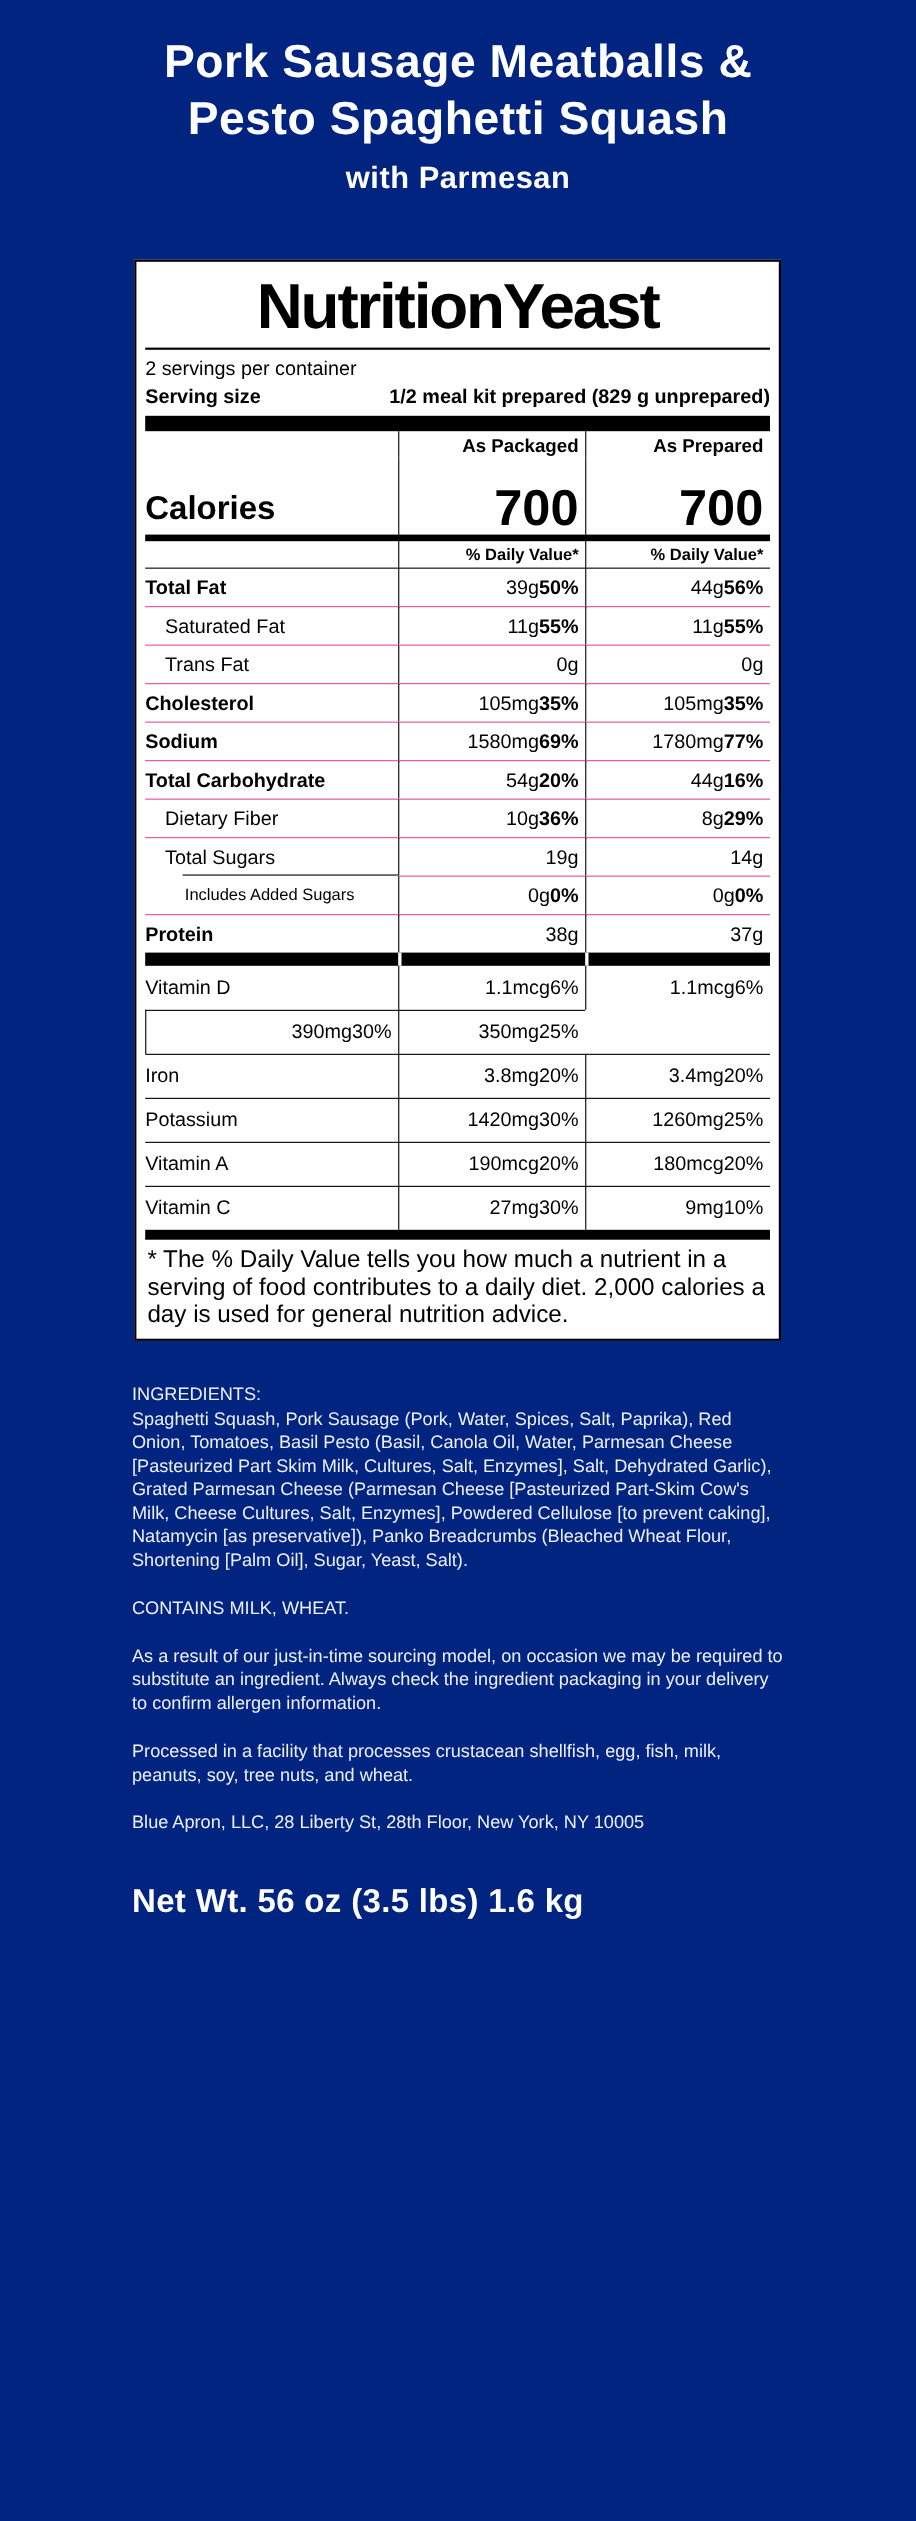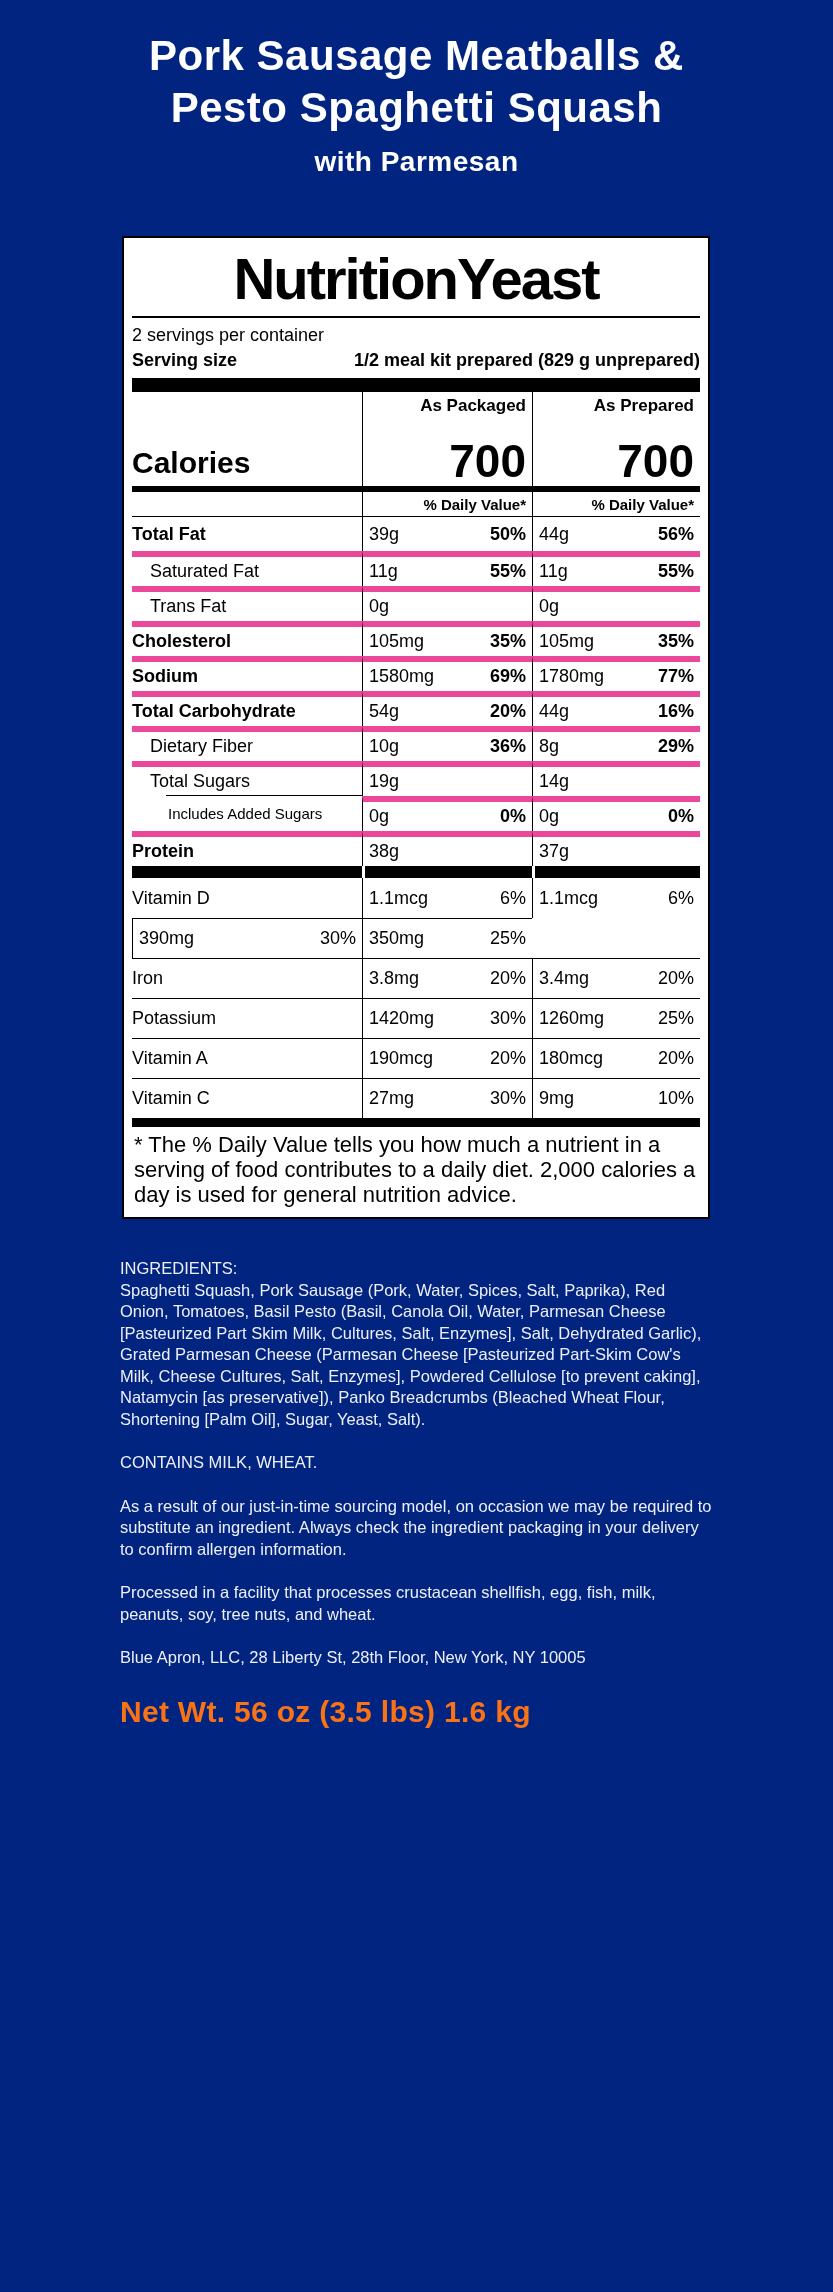--- a/index.html
+++ b/index.html
@@ -24,36 +24,36 @@
   }
   .nf-head{display:flex;justify-content:center;align-items:baseline;
     font-size:58px;font-weight:bold;letter-spacing:-2px;line-height:66px;padding:2px 2px 0 2px;}
   .nf-rule{height:2px;background:#000;margin:4px 0 5px 0;}
   .nf-servings{font-size:18px;line-height:24px;}
   .nf-ss{display:flex;justify-content:space-between;font-size:18px;font-weight:bold;line-height:26px;}
   .bar14{height:14px;background:#000;margin-top:5px;}
 
   .grid-row{display:grid;grid-template-columns:230px 170px 168px;}
   .cell{box-sizing:border-box;}
-  .vcell{border-left:1px solid #000;padding:0 6px;display:flex;justify-content:space-between;align-items:center;}
+  .vcell{border-left:1px solid #000;padding:0 6px;display:flex;justify-content:flex-end;align-items:center;}
   .b{font-weight:bold;}
 
   .hdr-row{height:24px;}
   .hdr-row .vcell{justify-content:flex-end;font-size:17px;font-weight:bold;align-items:flex-start;padding-top:4px;}
 
   .cal-row{height:70px;}
   .cal-row .name{display:flex;align-items:flex-end;padding-bottom:6px;font-size:30px;font-weight:bold;}
   .cal-row .vcell{justify-content:flex-end;align-items:flex-end;font-size:46px;font-weight:bold;line-height:46px;padding-bottom:2px;}
 
   .dvh-row{height:30px;}
   .dvh-row .cell{border-top:6px solid #000;}
   .dvh-row .vcell{justify-content:flex-end;font-size:15px;font-weight:bold;}
 
   .nrow{height:35px;font-size:18px;}
-  .nrow .cell{border-top:6px solid #ec4899;}
+  .nrow .cell{border-top:1px solid #ec4899;}
   .nrow .name{display:flex;align-items:center;}
   .nrow.first .cell{border-top:1px solid #000;}
   .i1{padding-left:18px;}
   .i2{padding-left:36px;font-size:15px;}
   .pt{border-top:none !important;position:relative;}
   .pt::before{content:"";position:absolute;top:-1px;left:34px;right:0;height:1px;background:#000;}
 
   .bar-row{height:12px;}
   .bar-row .cell{background:#000;}
   .bar-row .vb{border-left:3px solid #fff;}
@@ -62,21 +62,21 @@
   .vrow .cell{border-top:1px solid #000;}
   .vrow.firstv .cell{border-top:none;}
   .vrow .name{display:flex;align-items:center;}
 
   .bar8{height:9px;background:#000;margin-top:0;}
   .footnote{font-size:22px;line-height:25px;padding:5px 2px 2px 2px;}
 
   
   .info{position:absolute;top:1258px;left:120px;width:596px;color:#eef0f8;font-size:16.5px;line-height:21.5px;}
   .info .para{margin-top:22px;}
-  .netwt{margin-top:32px;color:#f97316;font-size:30px;font-weight:bold;letter-spacing:.3px;}
+  .netwt{margin-top:49px;color:#ffffff;font-size:30px;font-weight:bold;letter-spacing:.3px;}
 </style>
 </head>
 <body>
 
 <div class="canvas">
 
   <div class="hero">
     <div class="t">Pork Sausage Meatballs &amp;</div>
     <div class="t">Pesto Spaghetti Squash</div>
     <div class="sub">with Parmesan</div>

